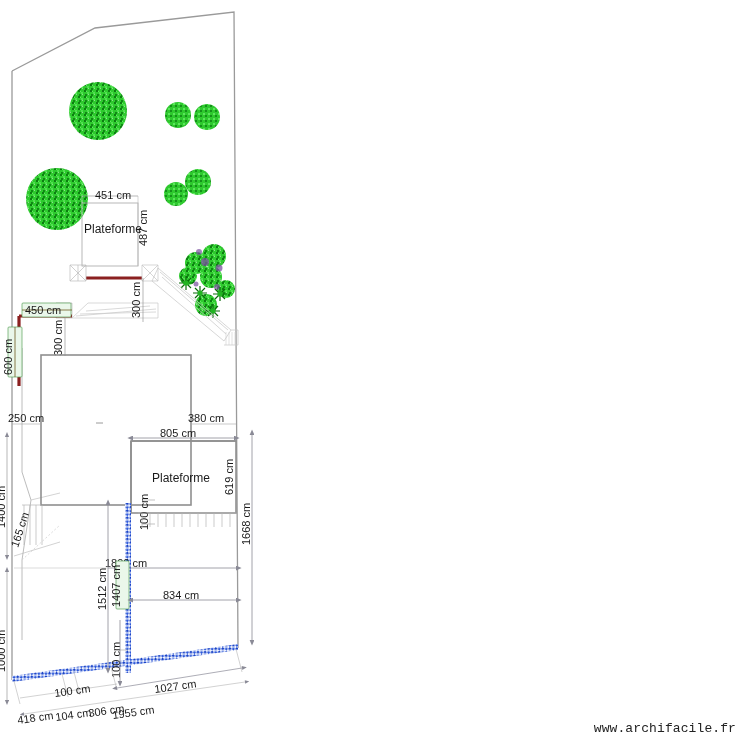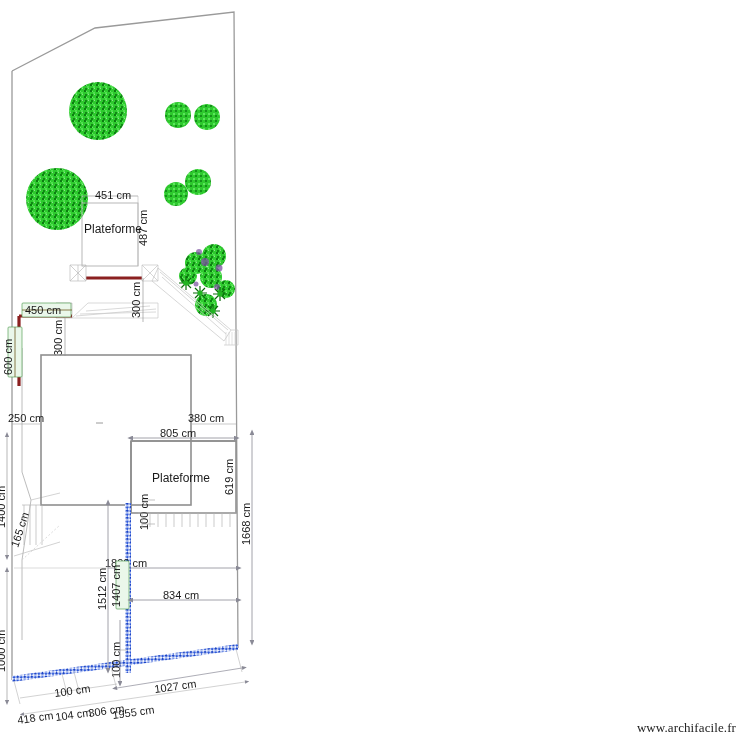--- a/index.html
+++ b/index.html
@@ -18,21 +18,21 @@
   }
   .roomlabel{
     font-family:"Liberation Sans", sans-serif;
     font-size:12px;
     fill:#1a1a1a;
   }
   .watermark{
     position:absolute;
     right:14px;
     bottom:14px;
-    font-family:Liberation Serif, serif;
+    font-family:Liberation Mono, monospace;
     font-size:13px;
     color:#222;
     letter-spacing:0.1px;
   }
   .selbox{fill:#eaf7ea;stroke:#5aa05a;stroke-width:0.7;}
 </style>
 </head>
 <body>
 
 <svg id="plan" viewBox="0 0 750 750">

